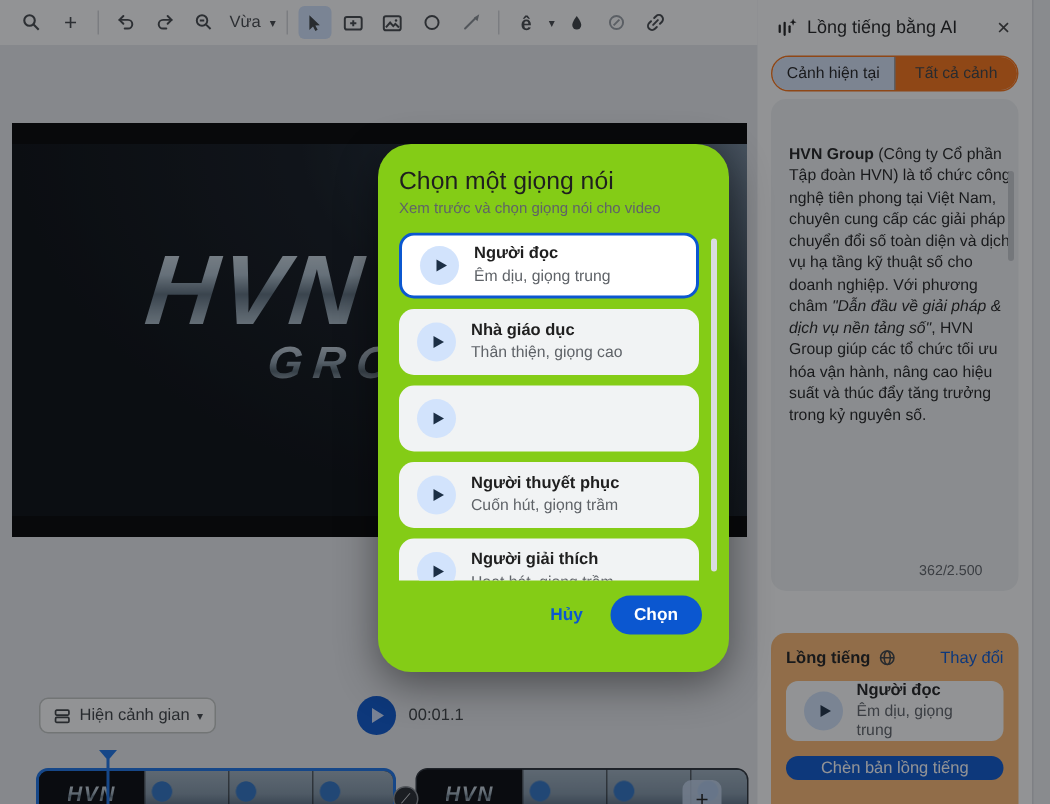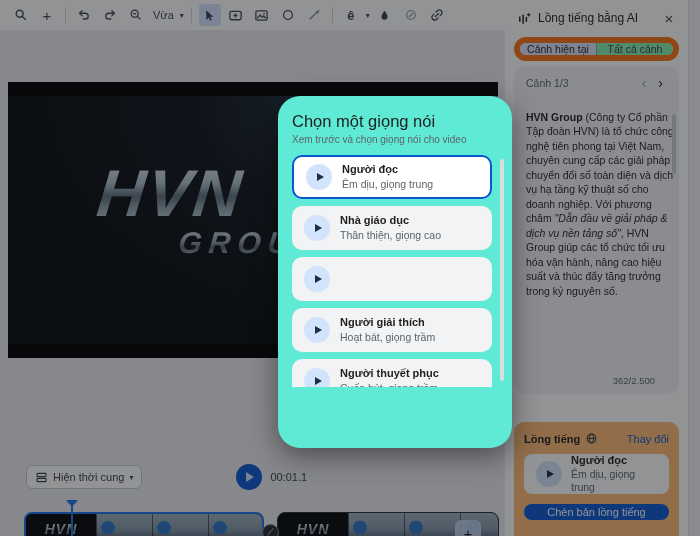--- a/index.html
+++ b/index.html
@@ -93,23 +93,23 @@
     background:rgba(197,215,240,.85); color:#1f1f1f; font-size:15px; z-index:4;
     display:flex; align-items:center; justify-content:center;
   }
   
   .sidebar { position:absolute; left:505px; top:0; width:183px; height:536px; background:#fff; }
   .edge-strip { position:absolute; left:688px; top:0; width:12px; height:536px; background:#eef0f3; border-left:1px solid #dadce0; }
   .sb-head { display:flex; align-items:center; gap:6px; padding:9px 10px 6px 12px; }
   .sb-title { font-size:12px; font-weight:normal; color:#1f1f1f; flex:1; }
   .sb-close { font-size:15px; color:#444; width:18px; height:18px; display:flex; align-items:center; justify-content:center; }
   .sb-tabs {
-    margin:4px 9px 0; height:24px; display:flex; border:6px solid #f97316; border-radius:999px; overflow:hidden;
-  }
-  .sb-tab { flex:1; display:flex; align-items:center; justify-content:center; font-size:10.5px; color:#3c4043; background:#86efac; }
+    margin:4px 9px 0; height:24px; display:flex; border:1px solid #f97316; border-radius:999px; overflow:hidden;
+  }
+  .sb-tab { flex:1; display:flex; align-items:center; justify-content:center; font-size:10.5px; color:#3c4043; background:#f97316; }
   .sb-tab.sel { background:#d7e3f8; color:#1f1f1f; }
   .sb-tab + .sb-tab { border-left:1px solid #9aa0a6; }
   .scene-card {
     position:absolute; left:9px; right:9px; top:66px; height:328px;
     background:#f1f3f4; border-radius:10px; padding:10px 10px 8px 12px;
   }
   .scene-top { display:flex; align-items:center; font-size:10.5px; color:#5f6368; }
   .scene-top .lbl { flex:1; }
   .nav-arrow { font-size:14px; padding:0 6px; color:#202124; line-height:1; }
   .nav-arrow.dis { color:#9aa0a6; }
@@ -134,23 +134,22 @@
   .vo-name { font-size:11px; font-weight:bold; color:#1f1f1f; line-height:1.3; }
   .vo-desc { font-size:10.5px; color:#5f6368; line-height:1.3; }
   .vo-insert {
     margin-top:10px; height:16px; border-radius:999px; background:#0b57d0; color:#fff;
     font-size:11px; display:flex; align-items:center; justify-content:center;
   }
   
   .scrim { position:absolute; inset:0; background:rgba(18,20,24,.46); z-index:40; }
   .modal {
     position:absolute; left:252px; top:96px; width:234px; height:352px; z-index:50;
-    background:#5eead4; border-radius:22px; box-shadow:0 8px 28px rgba(0,0,0,.45);
+    background:#84cc16; border-radius:22px; box-shadow:0 8px 28px rgba(0,0,0,.45);
     padding:16px 0 0 14px;
-    margin-left:26px;
   }
   .m-title { font-size:16.5px; color:#1f1f1f; }
   .m-sub { font-size:10px; color:#5f6368; margin-top:3px; }
   .m-list { position:relative; margin-top:10px; height:232px; overflow:hidden; width:220px; }
   .m-items { display:flex; flex-direction:column; gap:7px; width:200px; }
   .voice {
     height:44px; border-radius:10px; background:#f1f3f4;
     display:flex; align-items:center; gap:10px; padding:0 10px 0 12px; flex:none;
   }
   .voice.sel { background:#fff; border:2px solid #0b57d0; }
@@ -261,21 +260,21 @@
     </div>
 
     <div class="controls">
       <div class="timepill">
         <span class="ico">
           <svg width="13" height="13" viewBox="0 0 16 16" fill="none" stroke="#3c4043" stroke-width="1.4">
               <rect x="2.5" y="3" width="11" height="4" rx="1"></rect>
               <rect x="2.5" y="9" width="11" height="4" rx="1"></rect>
             </svg>
         </span>
-        <span>Hiện thời cung</span>
+        <span>Hiện cảnh gian</span>
         <span class="chev">▾</span>
       </div>
       <div class="playbtn">
           <span class="tri"></span>
         </div>
       <span class="timetext">00:01.1</span>
     </div>
 
     <div class="timeline">
       <div class="playhead">
@@ -320,25 +319,20 @@
       </span>
       <span class="sb-title">Lồng tiếng bằng AI</span>
       <span class="sb-close">×</span>
     </div>
     <div class="sb-tabs">
       <div class="sb-tab sel">Cảnh hiện tại</div>
       <div class="sb-tab">Tất cả cảnh</div>
     </div>
 
     <div class="scene-card">
-      <div class="scene-top">
-        <span class="lbl">Cảnh 1/3</span>
-        <span class="nav-arrow dis">‹</span>
-        <span class="nav-arrow">›</span>
-      </div>
       <div class="scene-text"><b>HVN Group</b><span> (Công ty Cổ phần Tập đoàn HVN) là tổ chức công nghệ tiên phong tại Việt Nam, chuyên cung cấp các giải pháp chuyển đổi số toàn diện và dịch vụ hạ tầng kỹ thuật số cho doanh nghiệp. Với phương châm </span><i>"Dẫn đầu về giải pháp &amp; dịch vụ nền tảng số"</i><span>, HVN Group giúp các tổ chức tối ưu hóa vận hành, nâng cao hiệu suất và thúc đẩy tăng trưởng trong kỷ nguyên số.</span></div>
       <div class="scene-scroll"></div>
       <div class="char-count">362/2.500</div>
     </div>
 
     <div class="vo-card">
       <div class="vo-top">
         <span class="vlbl">Lồng tiếng</span>
         <span class="ico">
           <svg width="13" height="13" viewBox="0 0 16 16" fill="none" stroke="#3c4043" stroke-width="1.3">
@@ -390,32 +384,36 @@
         <div class="voice">
           <span class="pcirc">
               <span class="tri"></span>
             </span>
         </div>
         <div class="voice">
           <span class="pcirc">
               <span class="tri"></span>
             </span>
           <span>
-              <div class="vn">Người giải thích</div>
-              <div class="vd">Hoạt bát, giọng trầm</div>
+              <div class="vn">Người thuyết phục</div>
+              <div class="vd">Cuốn hút, giọng trầm</div>
             </span>
         </div>
         <div class="voice">
           <span class="pcirc">
               <span class="tri"></span>
             </span>
           <span>
-              <div class="vn">Người thuyết phục</div>
-              <div class="vd">Cuốn hút, giọng trầm</div>
+              <div class="vn">Người giải thích</div>
+              <div class="vd">Hoạt bát, giọng trầm</div>
             </span>
         </div>
 
       </div>
       <div class="m-scroll"></div>
     </div>
+    <div class="m-foot">
+      <span class="btn-text">Hủy</span>
+      <span class="btn-fill">Chọn</span>
+    </div>
   </div>
 
 </div>
 
 </body></html>

